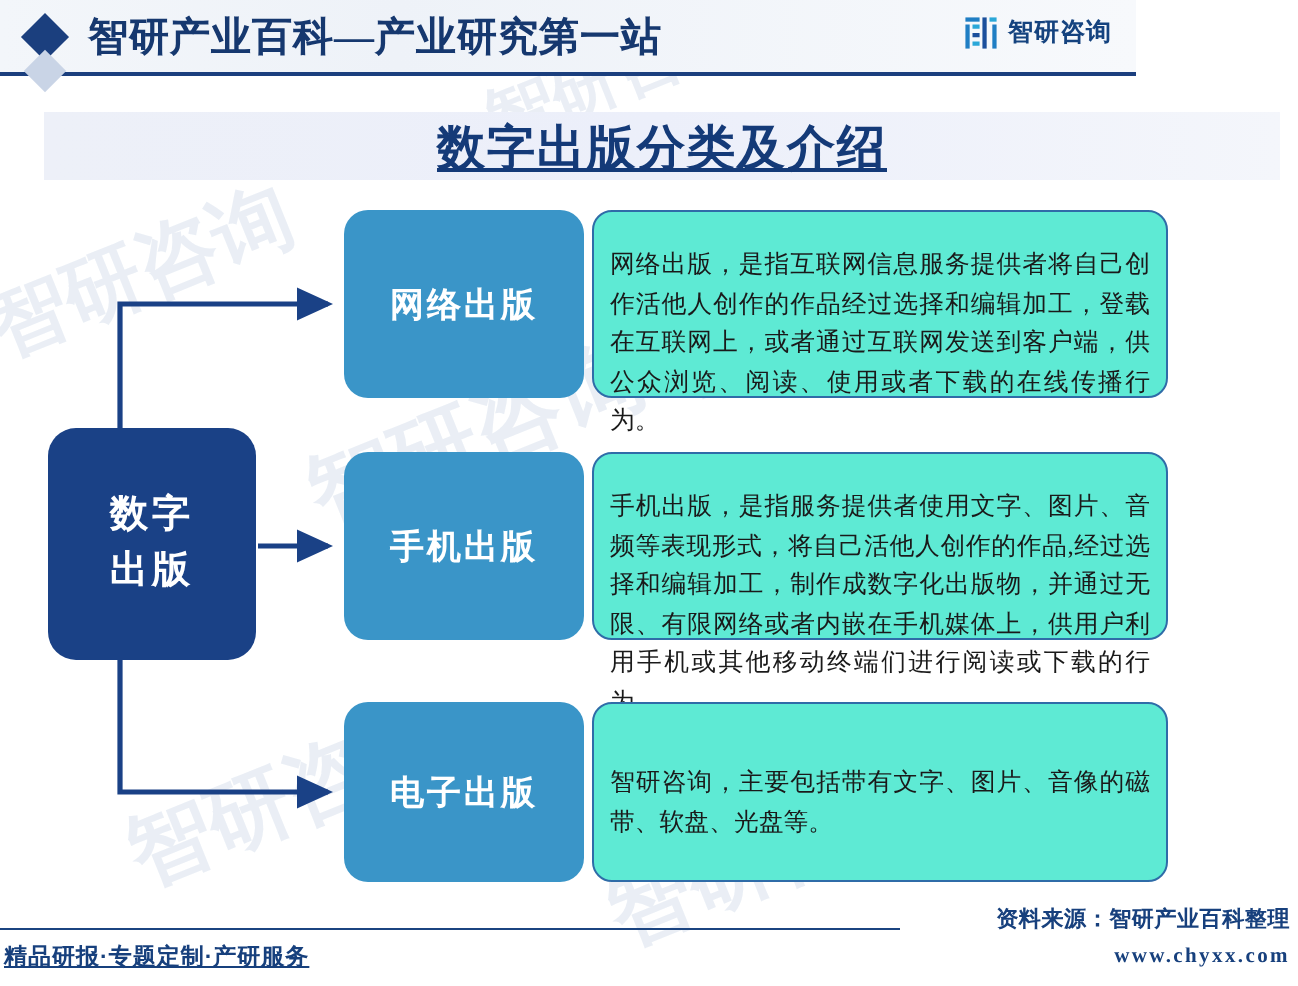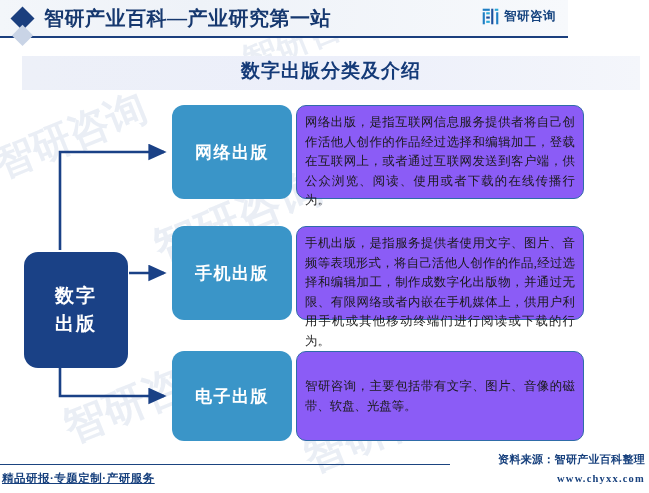--- a/index.html
+++ b/index.html
@@ -90,25 +90,26 @@
     width: 618px; height: 34px;
     background: linear-gradient(to right,#edf0f8 0%,#eceffa 50%,#f4f6fb 100%);
     z-index: 2;
   }
   .chart-title {
     position: absolute;
     left: 22px; top: 58px;
     width: 618px;
     text-align: center;
     font-family: "Liberation Serif", "DejaVu Serif", serif;
-    font-size: 19px;
+    font-size: 24px;
     font-weight: 700;
     color: #143a78;
     letter-spacing: 1px;
     z-index: 3;
+    text-decoration: underline;
   }
 
   
   .diagram {
     position: absolute;
     left: 0; top: 95px;
     width: 649px; height: 350px;
     z-index: 2;
   }
   .connectors {
@@ -122,21 +123,20 @@
     position: absolute;
     left: 24px; top: 119px;
     width: 104px; height: 116px;
     background: #1a4186;
     border-radius: 14px 14px 14px 14px;
     display: flex;
     flex-direction: column;
     align-items: center;
     justify-content: center;
     z-index: 2;
-    margin-top: 38px;
   }
   .root-node span {
     font-family: "Liberation Serif", "DejaVu Serif", serif;
     font-size: 19px;
     font-weight: 700;
     color: #ffffff;
     line-height: 1.5;
     letter-spacing: 2px;
   }
 
@@ -161,23 +161,23 @@
   .cat-1 { top: 10px;  height: 94px; justify-content: center; }
   .cat-2 { top: 131px; height: 94px; }
   .cat-3 { top: 256px; height: 90px; }
 
   .desc-box {
     position: absolute;
     left: 296px;
     width: 288px;
     border: 1px solid #2f6ca8;
     border-radius: 10px;
-    background: #8b5cf6;
+    background: #5eead4;
     box-sizing: border-box;
-    padding: 7px 8px 6px 8px;
+    padding: 17px 8px 6px 8px;
     z-index: 2;
   }
   .desc-box p {
     margin: 0;
     font-family: "Liberation Serif", "DejaVu Serif", serif;
     font-size: 12.4px;
     line-height: 1.58;
     color: #1a1a1a;
     text-align: justify;
     letter-spacing: 0;

